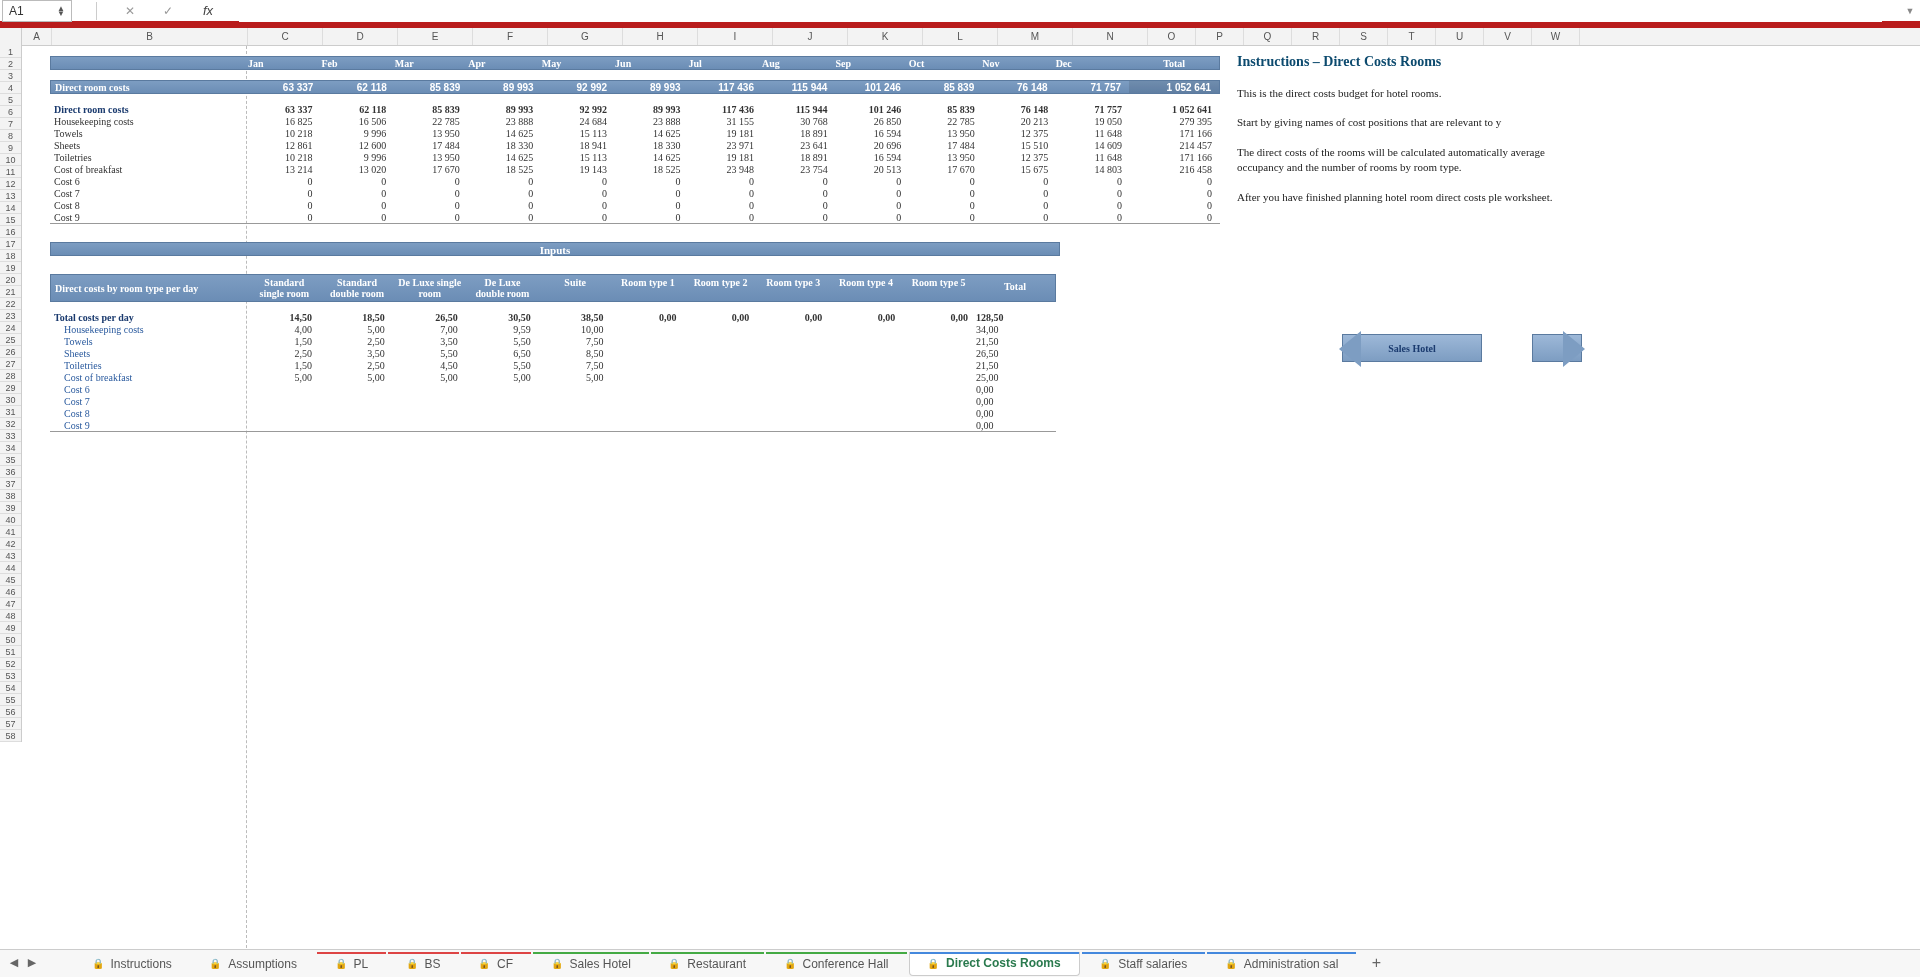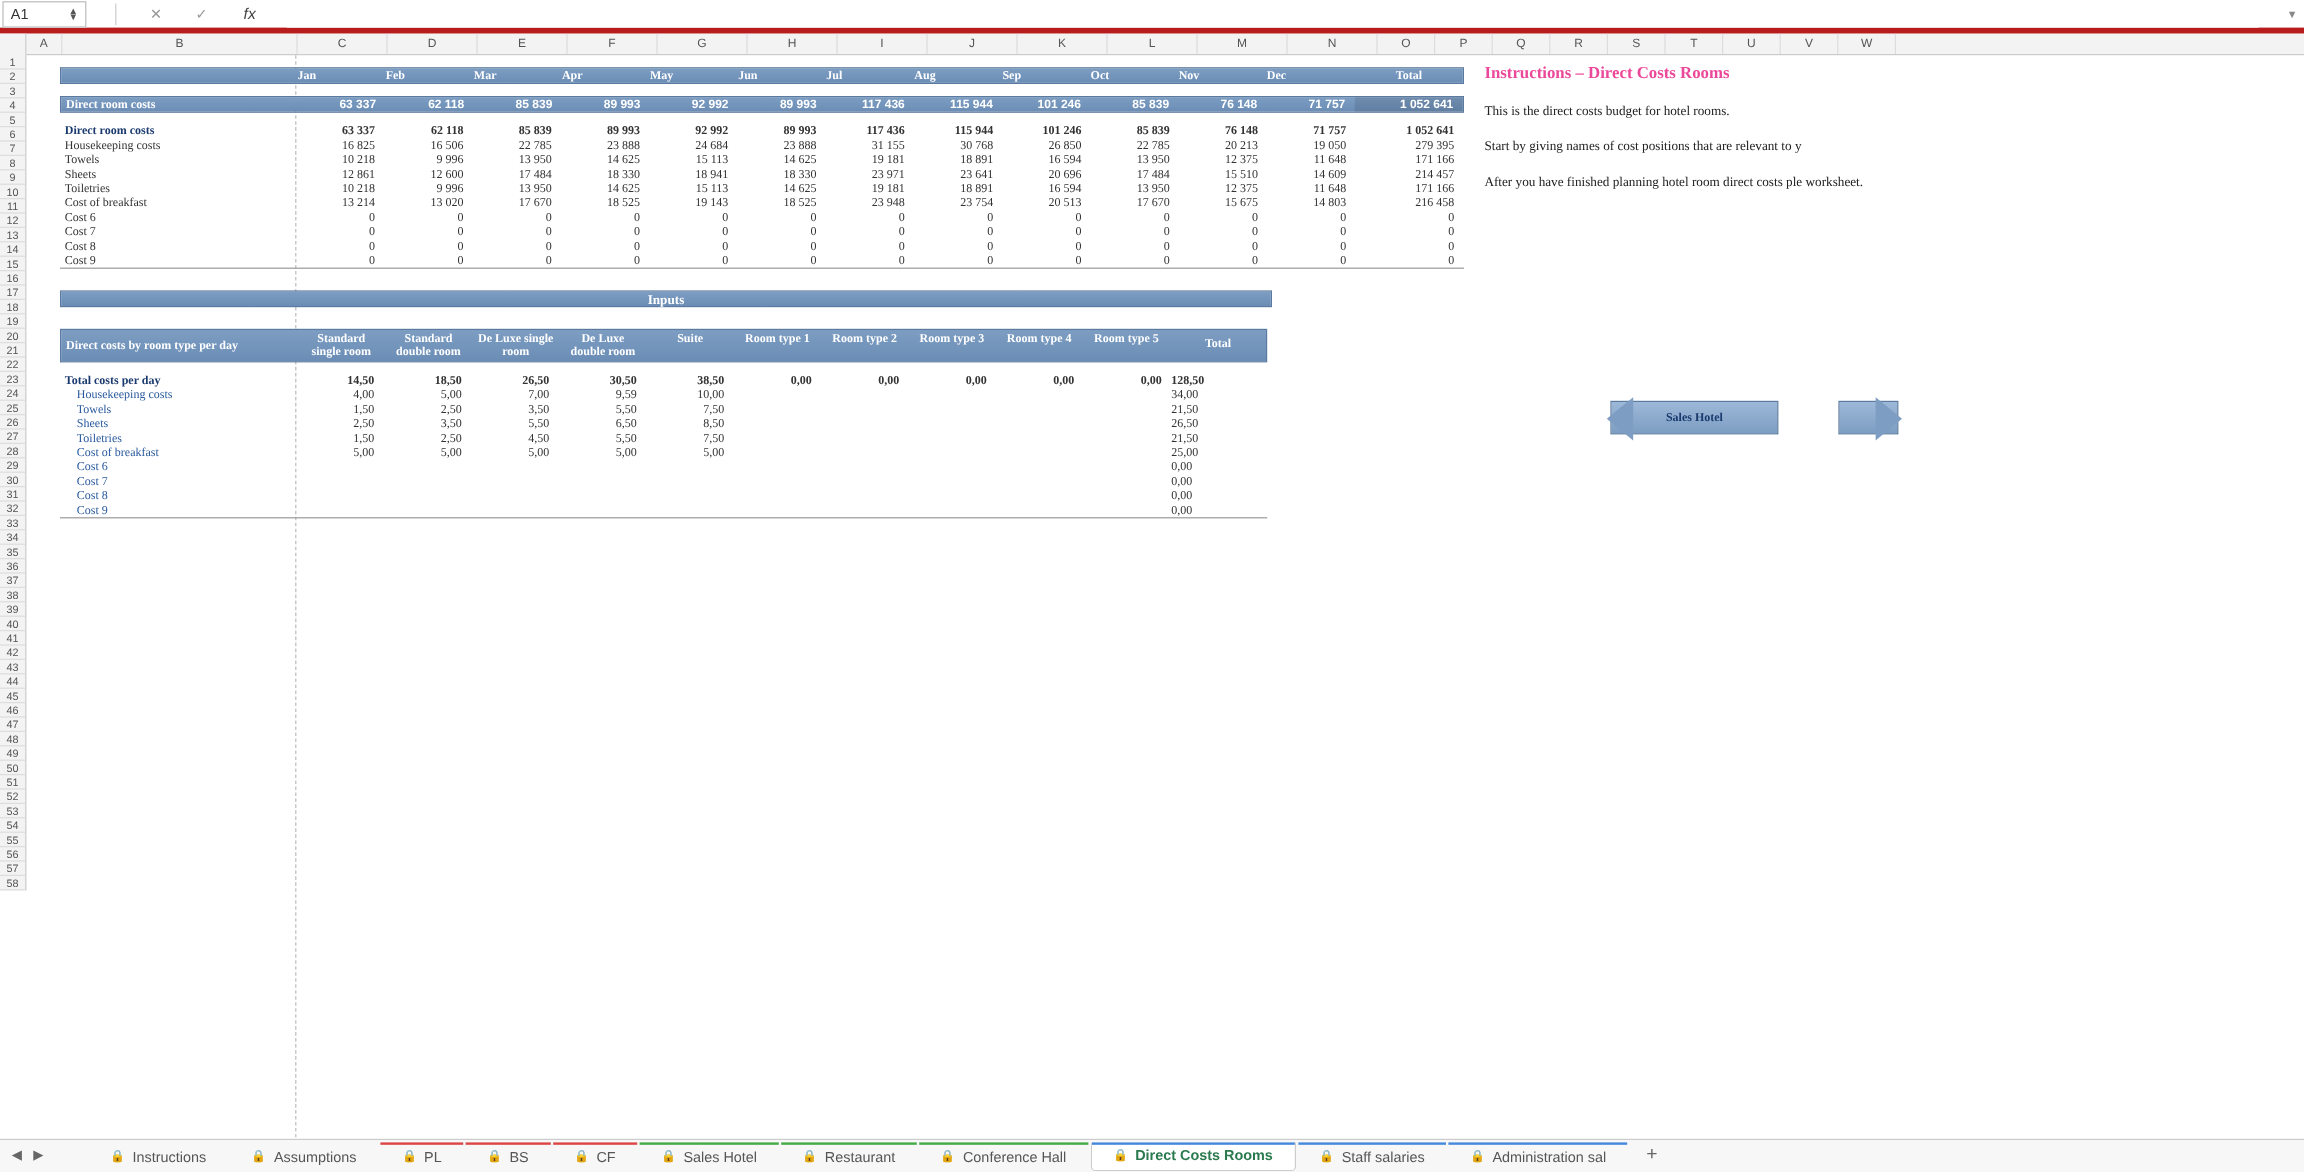--- a/index.html
+++ b/index.html
@@ -1,17 +1,17 @@
 <!DOCTYPE html>
 <html><head>
 <meta charset="utf-8">
 <style>
 *{box-sizing:border-box;margin:0;padding:0}
 body{font-family:Arial,Helvetica,sans-serif;font-size:11px;color:#333;background:#fff;overflow:hidden;width:1920px;height:977px;position:relative}
-.formula-bar{height:28px;border-bottom:5px solid #b91c1c;display:flex;align-items:center;padding:0 2px;gap:20px}
+.formula-bar{height:28px;border-bottom:7px solid #b91c1c;display:flex;align-items:center;padding:0 2px;gap:20px}
 .cell-ref{width:70px;height:22px;border:1px solid #bbb;padding:2px 6px;font-size:12px;display:flex;align-items:center;justify-content:space-between;background:#fff}
 .cell-ref .arrows{font-size:8px;color:#555;display:flex;flex-direction:column;line-height:5px}
 .fb-sep{width:1px;height:18px;background:#ccc;margin:0 4px}
 .fb-icon{width:18px;height:18px;display:flex;align-items:center;justify-content:center;color:#999;font-size:12px}
 .fx{font-style:italic;font-size:13px;color:#444;margin:0 6px}
 .formula-input{flex:1;height:22px;border:none;outline:none;font-size:12px;padding:0 4px}
 .fb-expand{width:16px;color:#888;font-size:9px;text-align:center}
 .grid-area{position:relative;height:920px;overflow:hidden}
 .col-headers{display:flex;height:18px;background:#f3f3f3;border-bottom:1px solid #ccc}
 .row-headers{position:absolute;left:0;top:18px;width:22px;background:#f3f3f3;border-right:1px solid #ccc}
@@ -42,21 +42,21 @@
 .inputs-hdr .tot{width:80px;text-align:center;font-weight:bold;line-height:24px}
 .in-row{width:1006px;height:12px;font-size:10px;display:flex;font-family:Georgia,serif}
 .in-row .lbl{width:197px;padding-left:14px;line-height:12px}
 .in-row .c{flex:1;text-align:right;padding-right:8px;line-height:12px}
 .in-row .tot{width:80px;text-align:left;padding-right:8px;line-height:12px}
 .in-row.bold{font-weight:bold}
 .in-row.bold .lbl{color:#1a3a6e;padding-left:4px}
 .in-row .lbl.link{color:#2a5a9e}
 .bottom-border{border-bottom:1px solid #999}
 .instructions{position:absolute;left:1215px;top:8px;width:340px;font-family:Georgia,serif}
-.instr-title{color:#ec4899;font-size:14px;font-weight:bold;margin-bottom:16px}
+.instr-title{color:#0c4a6e;font-size:14px;font-weight:bold;margin-bottom:16px}
 .instr-p{font-size:11px;color:#222;margin-bottom:14px;line-height:1.4}
 .arrow-btn{position:absolute;height:28px;background:linear-gradient(#9db8d8,#7d9dc2);border:1px solid #5a7a9f;display:flex;align-items:center;justify-content:center;color:#1a3a6e;font-size:10px;font-weight:bold;font-family:Georgia,serif}
 .arrow-left{left:1320px;top:288px;width:140px}
 .arrow-left::before{content:"";position:absolute;left:-22px;top:-4px;border:18px solid transparent;border-right:22px solid #7d9dc2}
 .arrow-right{left:1510px;top:288px;width:50px}
 .arrow-right::after{content:"";position:absolute;right:-22px;top:-4px;border:18px solid transparent;border-left:22px solid #7d9dc2}
 .sheet-tabs{position:absolute;bottom:0;left:0;right:0;height:28px;background:#f7f7f7;border-top:1px solid #ccc;display:flex;align-items:center;padding:0 6px;gap:2px}
 .nav-arrow{width:16px;height:16px;color:#666;font-size:11px;text-align:center;cursor:pointer}
 .tab{height:24px;padding:0 18px;display:flex;align-items:center;gap:6px;color:#555;font-size:12px;border-radius:0 0 4px 4px;cursor:pointer;position:relative}
 .tab.active{background:#fff;color:#2a7a4e;font-weight:bold;border:1px solid #ccc;border-top:none}
@@ -529,20 +529,21 @@
             <div class="c"></div>
             <div class="tot">0,00</div>
           </div>
         </div>
     </div>
 
     <div class="instructions">
       <div class="instr-title">Instructions – Direct Costs Rooms</div>
       <div class="instr-p">This is the direct costs budget for hotel rooms.</div>
       <div class="instr-p">Start by giving names of cost positions that are relevant to y</div>
+      <div class="instr-p">The direct costs of the rooms will be calculated automatically average occupancy and the number of rooms by room type.</div>
       <div class="instr-p">After you have finished planning hotel room direct costs ple worksheet.</div>
     </div>
 
     <div class="arrow-btn arrow-left">
         <span>Sales Hotel</span>
       </div>
     <div class="arrow-btn arrow-right"></div>
   </div>
 </div>
 

